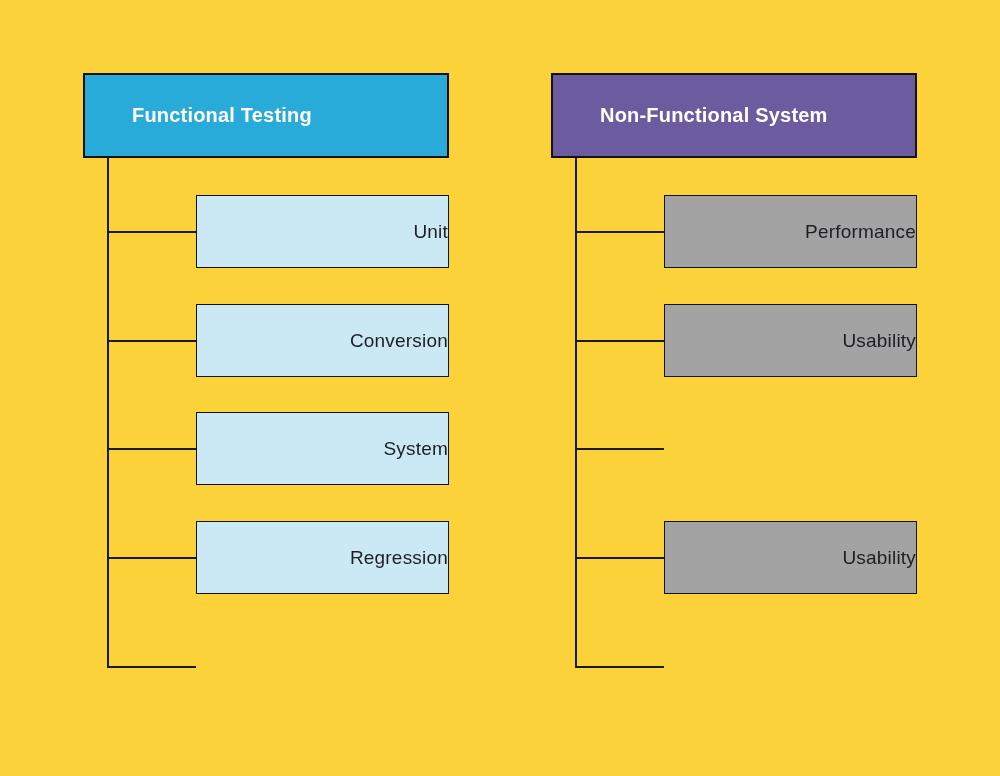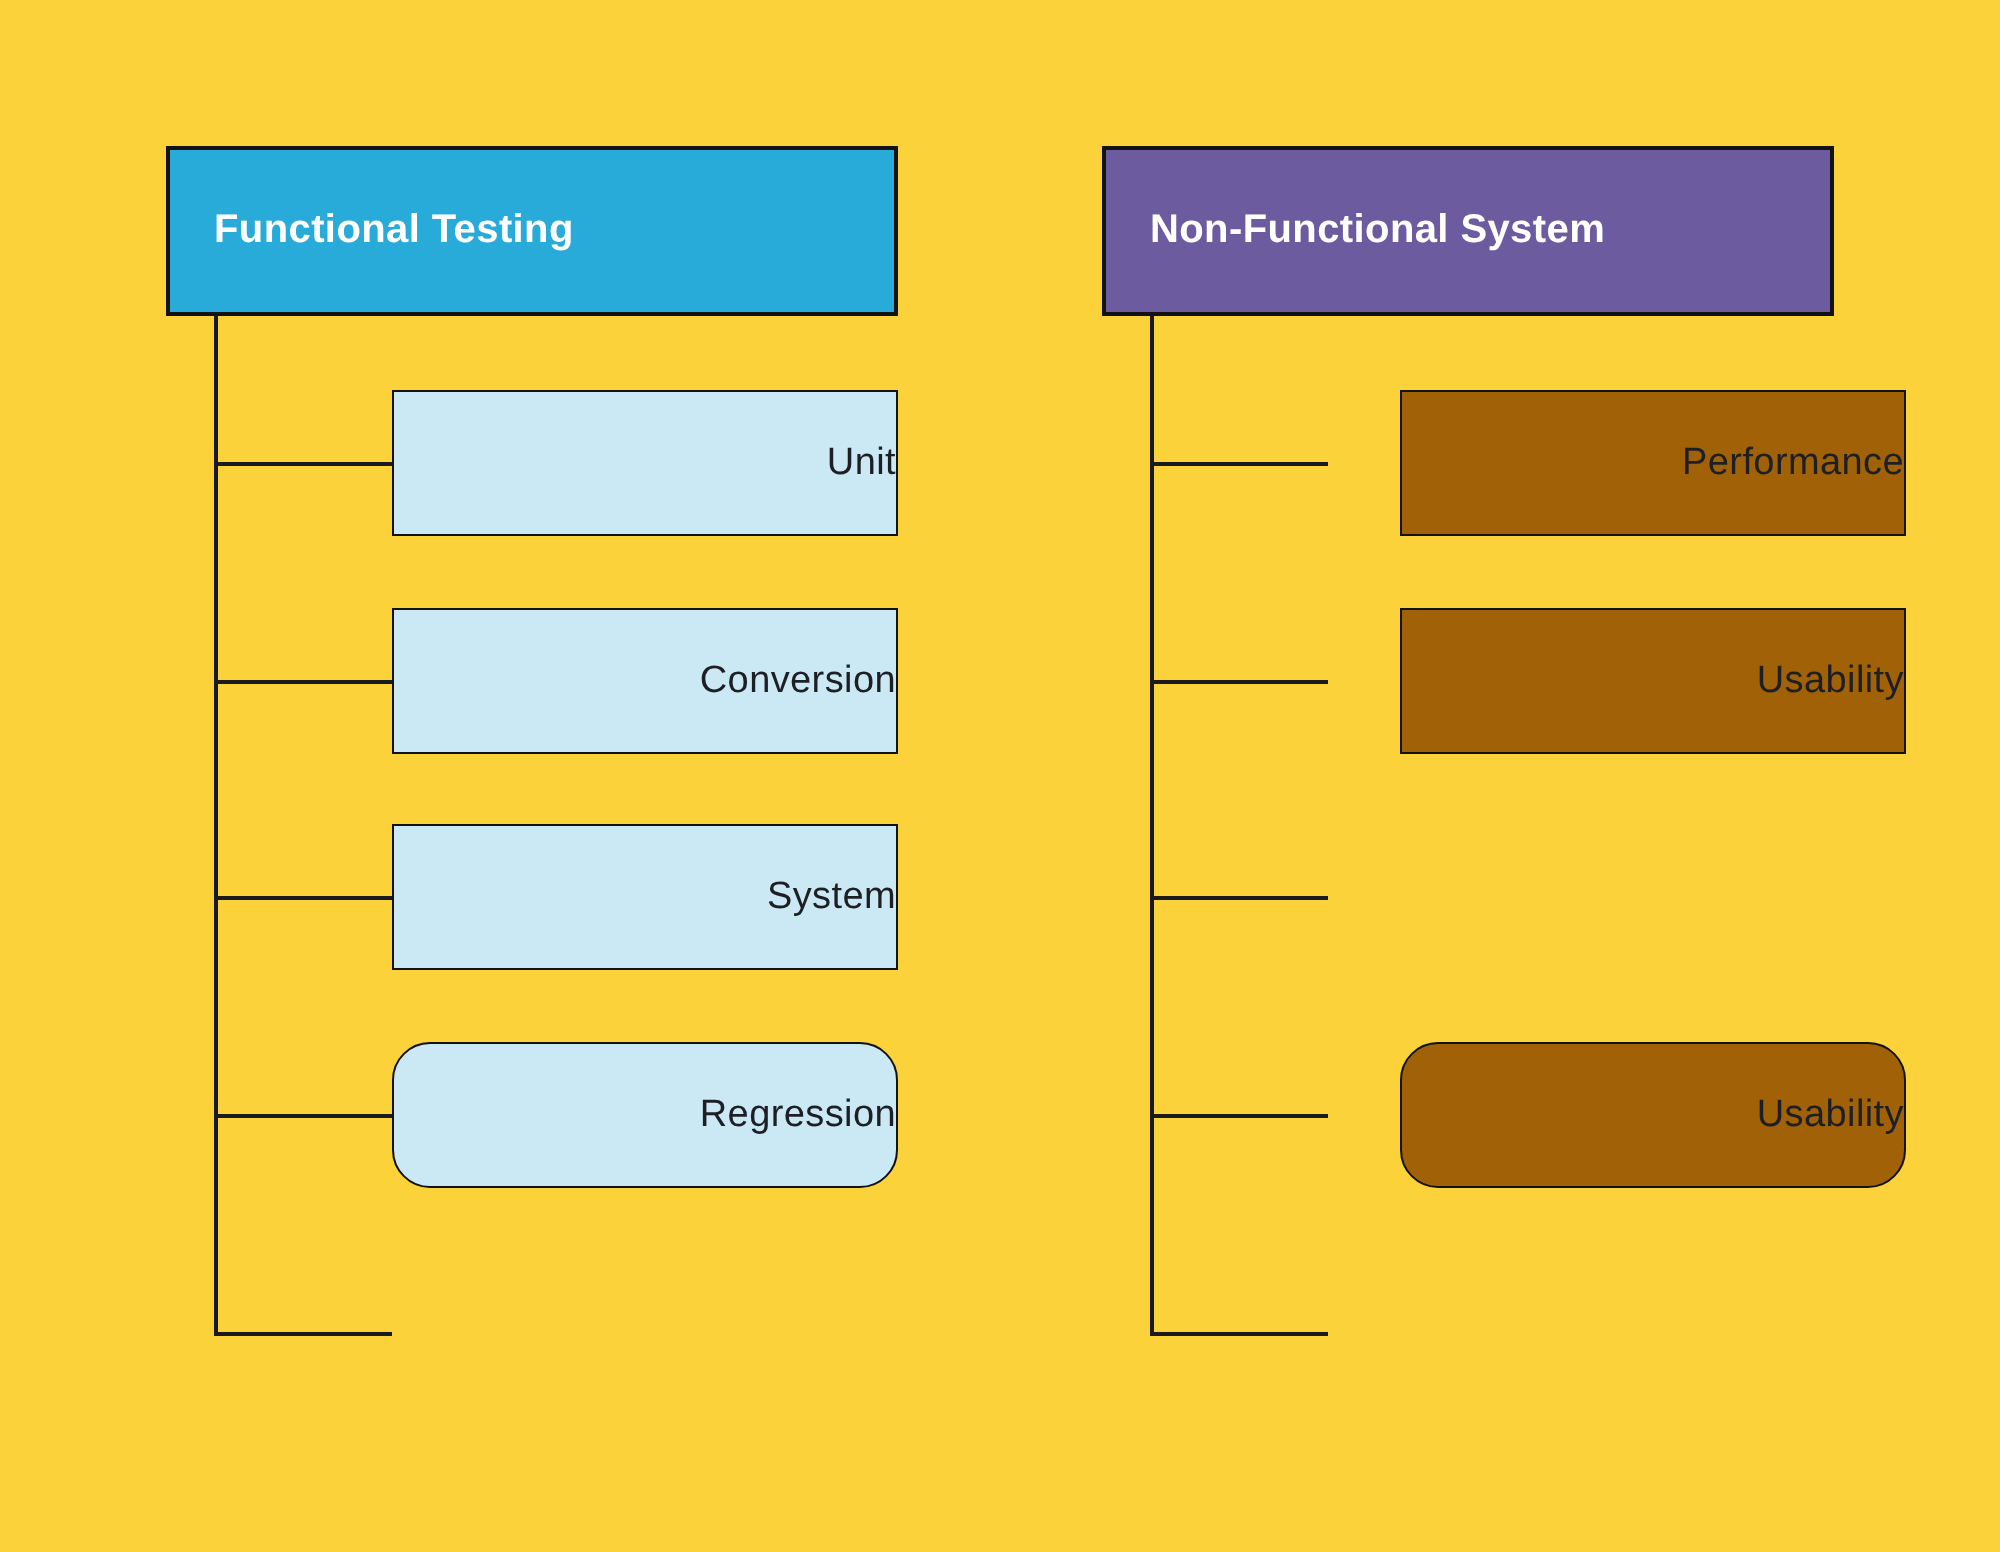--- a/index.html
+++ b/index.html
@@ -33,20 +33,21 @@
     border: 2px solid #121212;
     display: flex;
     align-items: center;
     padding-left: 22px;
   }
   .header-box .header-label {
     color: #FFFFFF;
     font-weight: bold;
     font-size: 20px;
     letter-spacing: 0.2px;
+    margin-left: 25px;
   }
   .col-functional .header-box { background: #29ABD9; }
   .col-nonfunctional .header-box { background: #6C5C9F; }
 
   .node {
     position: absolute;
     left: 113px;
     width: 253px;
     height: 73px;
     box-sizing: border-box;
@@ -54,26 +55,26 @@
     display: flex;
     align-items: center;
     justify-content: flex-end;
   }
   .node .node-label {
     font-size: 19px;
     color: #1E1F24;
     letter-spacing: 0.2px;
   }
   .col-functional .node { background: #CBE9F5; }
-  .col-nonfunctional .node { background: #a16207; margin-left: 36px; }
+  .col-nonfunctional .node { background: #a3a3a3; }
 
   .r0 { top: 122px; }
   .r1 { top: 231px; }
   .r2 { top: 339px; }
-  .r3 { top: 448px; border-radius: 19px; }
+  .r3 { top: 448px; }
   .r4 { top: 557px; }
 
   .trunk {
     position: absolute;
     left: 24px;
     top: 85px;
     width: 1.5px;
     height: 510px;
     background: #1A1A1A;
   }

